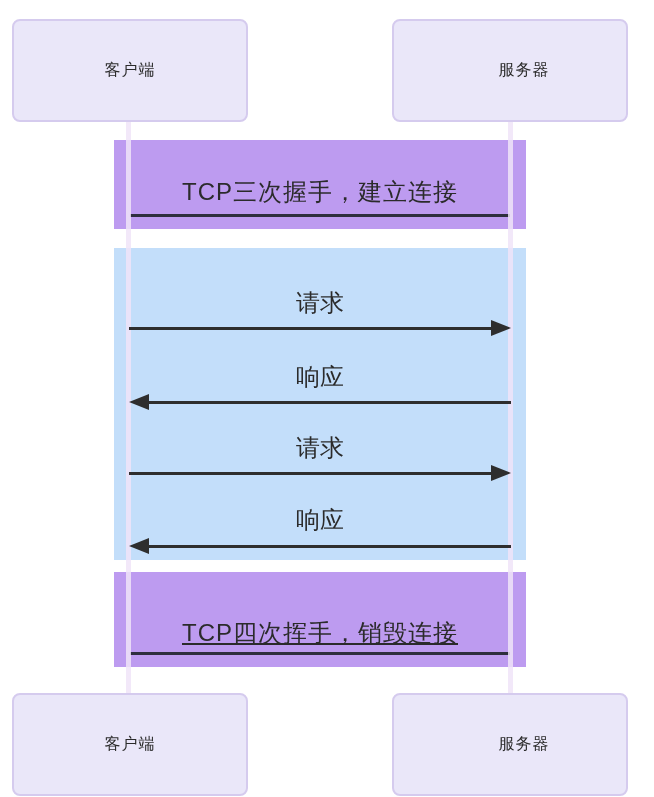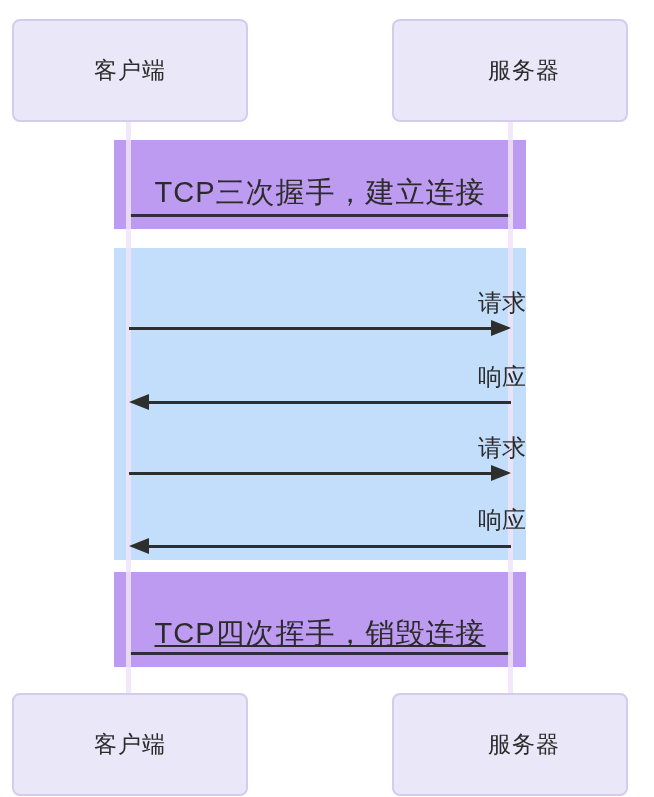--- a/index.html
+++ b/index.html
@@ -29,21 +29,21 @@
   .actor-box {
     position: absolute;
     width: 236px;
     height: 103px;
     background: var(--actor-fill);
     border: 2px solid var(--actor-border);
     border-radius: 8px;
     display: flex;
     align-items: center;
     justify-content: center;
-    font-size: 23px;
+    font-size: 16px;
     letter-spacing: 1px;
     z-index: 3;
   }
   .actor-box.row-top    { top: 19px; }
   .actor-box.row-bottom { top: 693px; }
   .actor-box.col-left   { left: 12px; }
   .actor-box.col-right  { left: 392px; padding-left: 28px; }
 
   
   .lifeline {
@@ -68,21 +68,21 @@
   .band.purple { background: var(--band-purple); }
   .band.blue   { background: var(--band-blue); }
   .band.band-handshake { top: 140px; height: 89px; }
   .band.band-transfer  { top: 248px; height: 312px; }
   .band.band-teardown  { top: 572px; height: 95px; }
 
   .band-label {
     position: absolute;
     left: 0; right: 0;
     text-align: center;
-    font-size: 29px;
+    font-size: 24px;
     line-height: 32px;
     letter-spacing: 1px;
     color: var(--text);
     z-index: 4;
   }
   .band-handshake .band-label { top: 36px; }
   .band-teardown  .band-label { top: 45px; text-decoration: underline; }
 
   .band-divider {
     position: absolute;
@@ -93,21 +93,21 @@
     z-index: 4;
   }
   .band-handshake .band-divider { top: 74px; }
   .band-teardown  .band-divider { top: 80px; }
 
   
   .msg-label {
     position: absolute;
     left: 114px;
     width: 412px;
-    text-align: right;
+    text-align: center;
     font-size: 24px;
     line-height: 30px;
     color: var(--text);
     z-index: 4;
   }
   .msg-label.m0 { top: 288px; }
   .msg-label.m1 { top: 362px; }
   .msg-label.m2 { top: 433px; }
   .msg-label.m3 { top: 505px; }
 

